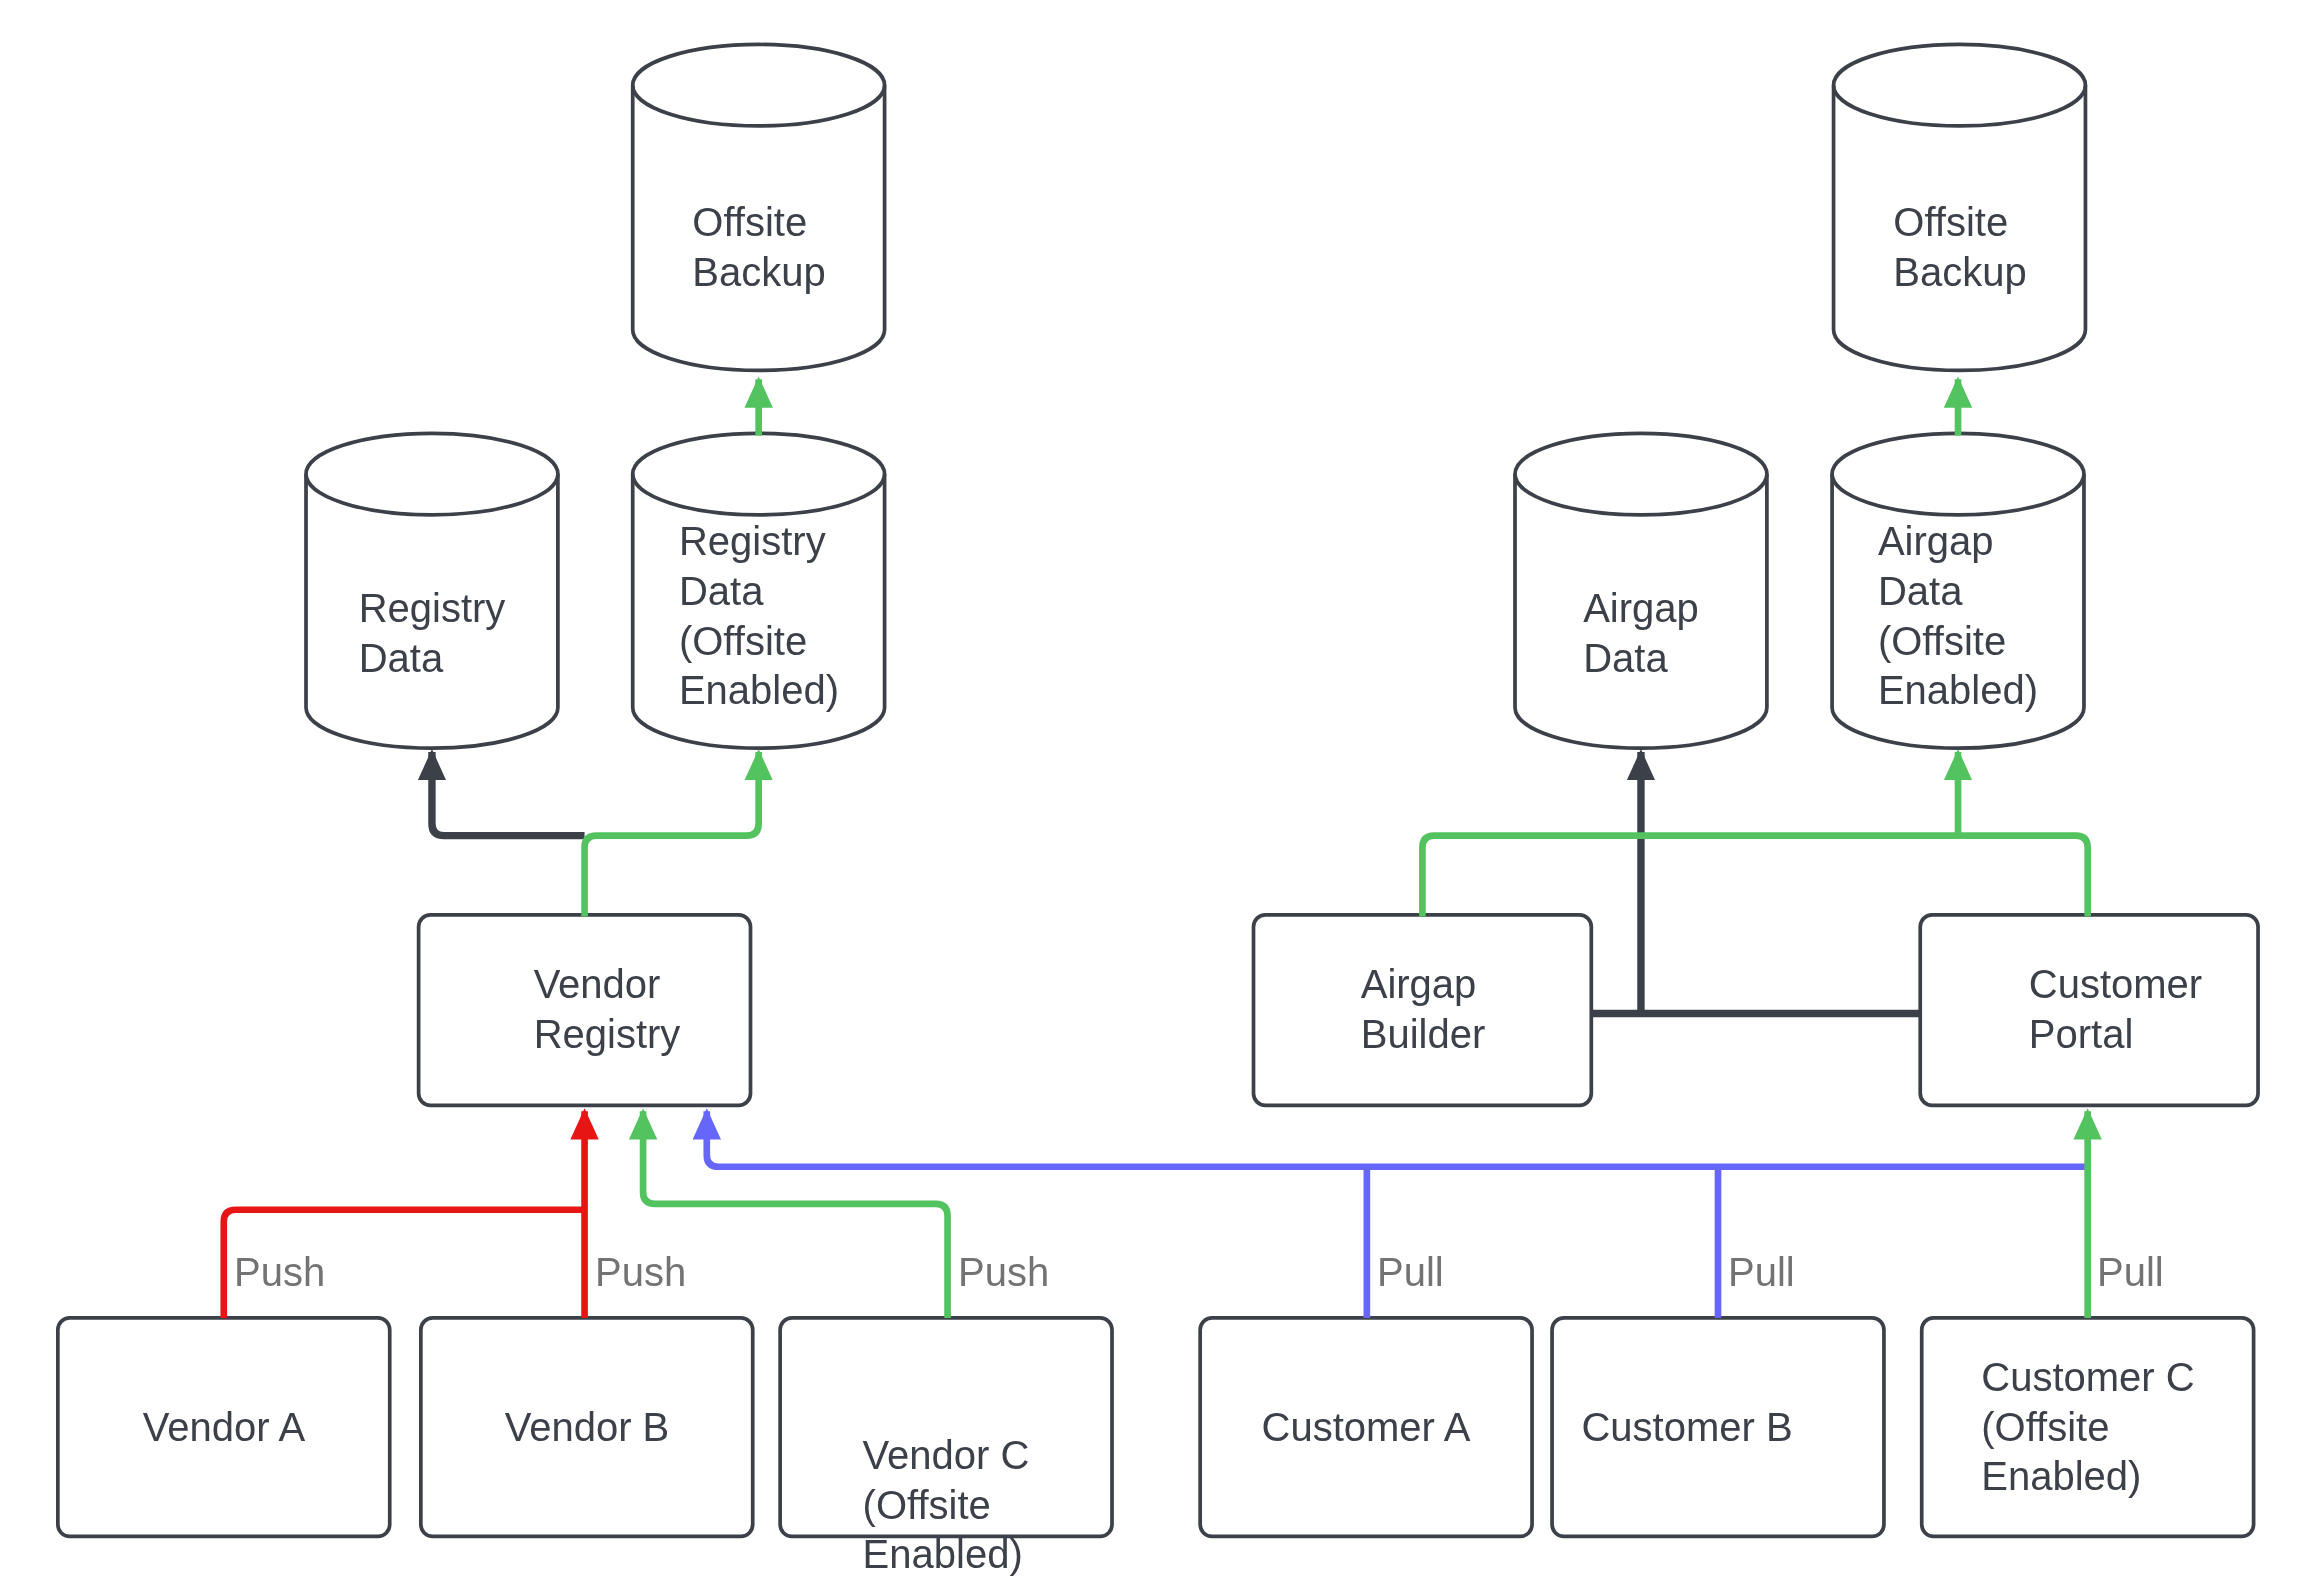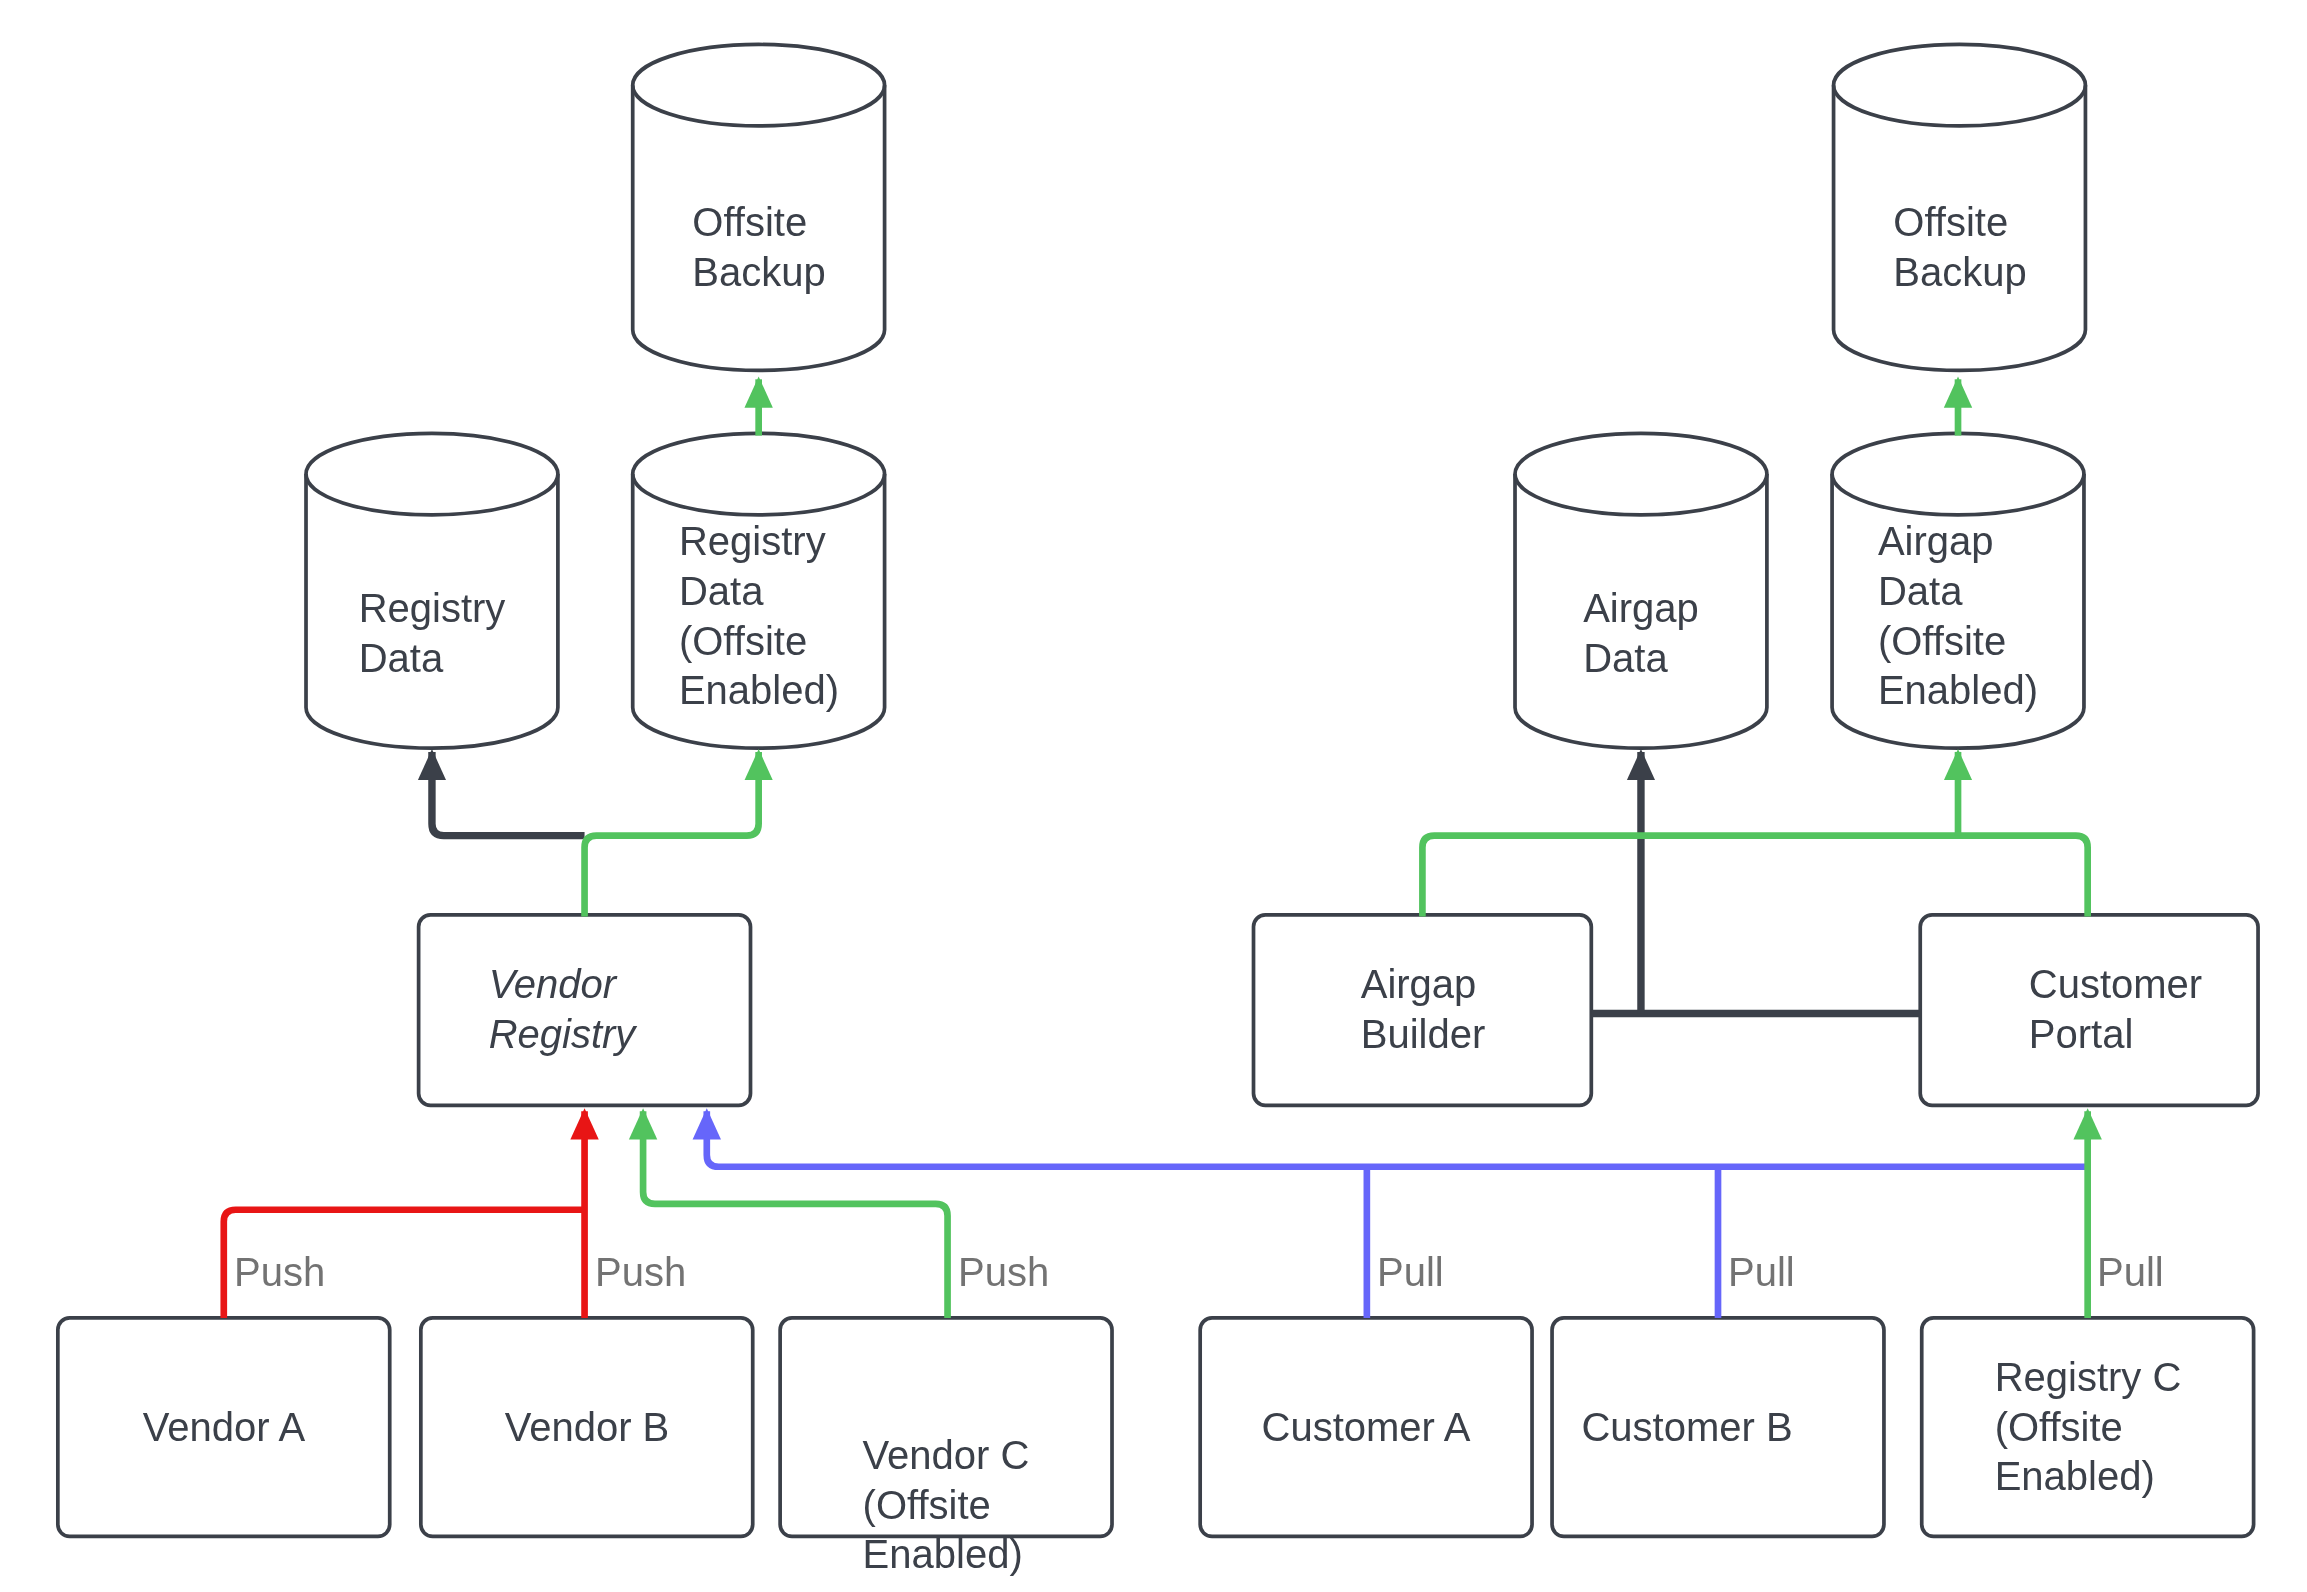--- a/index.html
+++ b/index.html
@@ -16,21 +16,21 @@
     color:#737373;font-size:40px;line-height:1.2;white-space:nowrap;pointer-events:none;
   }
   
   #l-obl{left:633px;top:126px;width:252px;height:244px;}
   #l-rd{left:306px;top:519px;width:252px;height:230px;}
   #l-rdo{left:633px;top:485px;width:252px;height:263px;}
   #l-ad{left:1515px;top:519px;width:252px;height:230px;}
   #l-ado{left:1832px;top:485px;width:252px;height:263px;}
   #l-obr{left:1834px;top:126px;width:252px;height:244px;}
   
-  #l-vr{left:396px;top:915px;width:332px;height:190px;font-style:italic;}
+  #l-vr{left:441px;top:915px;width:332px;height:190px;}
   #l-ab{left:1254px;top:915px;width:338px;height:190px;}
   #l-cp{left:1920px;top:915px;width:391px;height:190px;}
   
   #l-va{left:58px;top:1318px;width:332px;height:219px;}
   #l-vb{left:421px;top:1318px;width:332px;height:219px;}
   #l-vc{left:780px;top:1396px;width:332px;height:219px;}
   #l-ca{left:1200px;top:1318px;width:332px;height:219px;}
   #l-cb{left:1552px;top:1318px;width:270px;height:219px;}
   #l-cc{left:1922px;top:1318px;width:332px;height:219px;}
   
@@ -146,21 +146,21 @@
   <div class="lbl" id="l-cp">Customer
 Portal</div>
 
   <div class="lbl" id="l-vb">Vendor B</div>
   <div class="lbl" id="l-va">Vendor A</div>
   <div class="lbl" id="l-vc">Vendor C
 (Offsite
 Enabled)</div>
   <div class="lbl" id="l-ca">Customer A</div>
   <div class="lbl" id="l-cb">Customer B</div>
-  <div class="lbl" id="l-cc">Registry C
+  <div class="lbl" id="l-cc">Customer C
 (Offsite
 Enabled)</div>
 
   <div class="edge-lbl" id="l-push-a">Push</div>
   <div class="edge-lbl" id="l-push-b">Push</div>
   <div class="edge-lbl" id="l-push-c">Push</div>
   <div class="edge-lbl" id="l-pull-a">Pull</div>
   <div class="edge-lbl" id="l-pull-b">Pull</div>
   <div class="edge-lbl" id="l-pull-c">Pull</div>
 </div>

